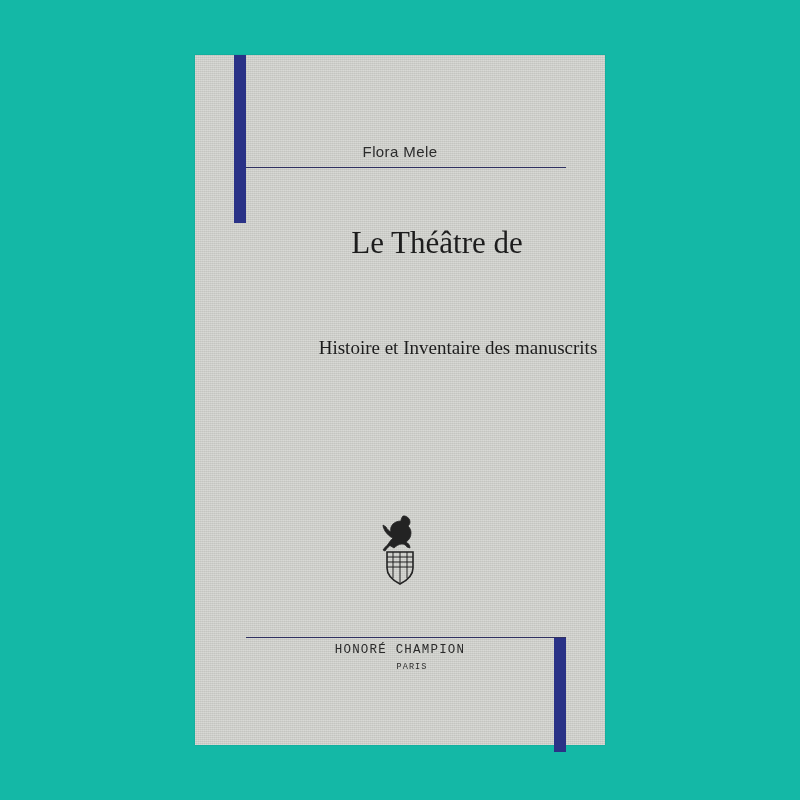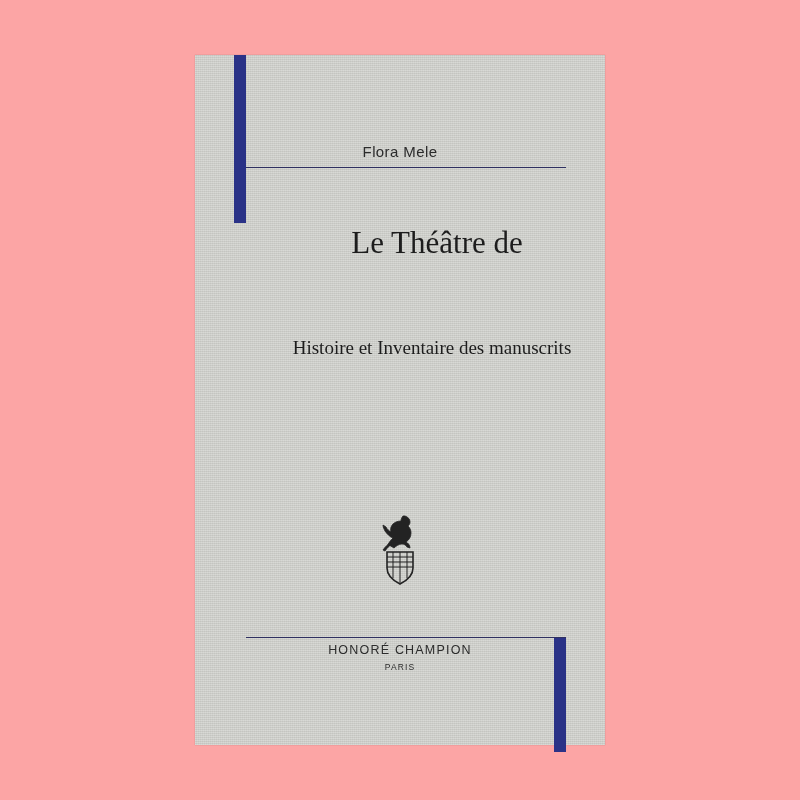--- a/index.html
+++ b/index.html
@@ -8,21 +8,21 @@
     width: 800px;
     height: 800px;
     background: #ffffff;
     font-family: "Liberation Serif", serif;
   }
 
   #stage {
     position: relative;
     width: 800px;
     height: 800px;
-    background: #fca5a5;
+    background: #14b8a6;
     overflow: hidden;
   }
 
   
   .book-cover {
     position: absolute;
     left: 195px;
     top: 55px;
     width: 410px;
     height: 690px;
@@ -108,53 +108,55 @@
   }
   .subtitle {
     position: absolute;
     left: 0;
     top: 282px;
     width: 474px;
     text-align: center;
     font-family: "Liberation Serif", serif;
     font-size: 19px;
     color: #1d1d1d;
+    padding-left: 26px;
   }
 
   
   .logo {
     position: absolute;
     left: 0;
     top: 455px;
     width: 410px;
     text-align: center;
   }
   .logo svg { display: inline-block; }
 
   .publisher {
     position: absolute;
     left: 0;
     top: 588px;
     width: 410px;
     text-align: center;
-    font-family: Liberation Sans, sans-serif;
+    font-family: Liberation Mono, monospace;
     font-size: 12.5px;
     letter-spacing: 1.2px;
     color: #2b2b2b;
   }
   .publisher-city {
     position: absolute;
     left: 0;
     top: 607px;
     width: 410px;
     text-align: center;
-    font-family: Liberation Sans, sans-serif;
+    font-family: Liberation Mono, monospace;
     font-size: 8.5px;
     letter-spacing: 1.1px;
     color: #2b2b2b;
+    padding-left: 12px;
   }
 </style>
 </head>
 <body>
 
 <div id="stage">
 
   <div class="book-cover">
 
     <div class="spine-band-top"></div>

